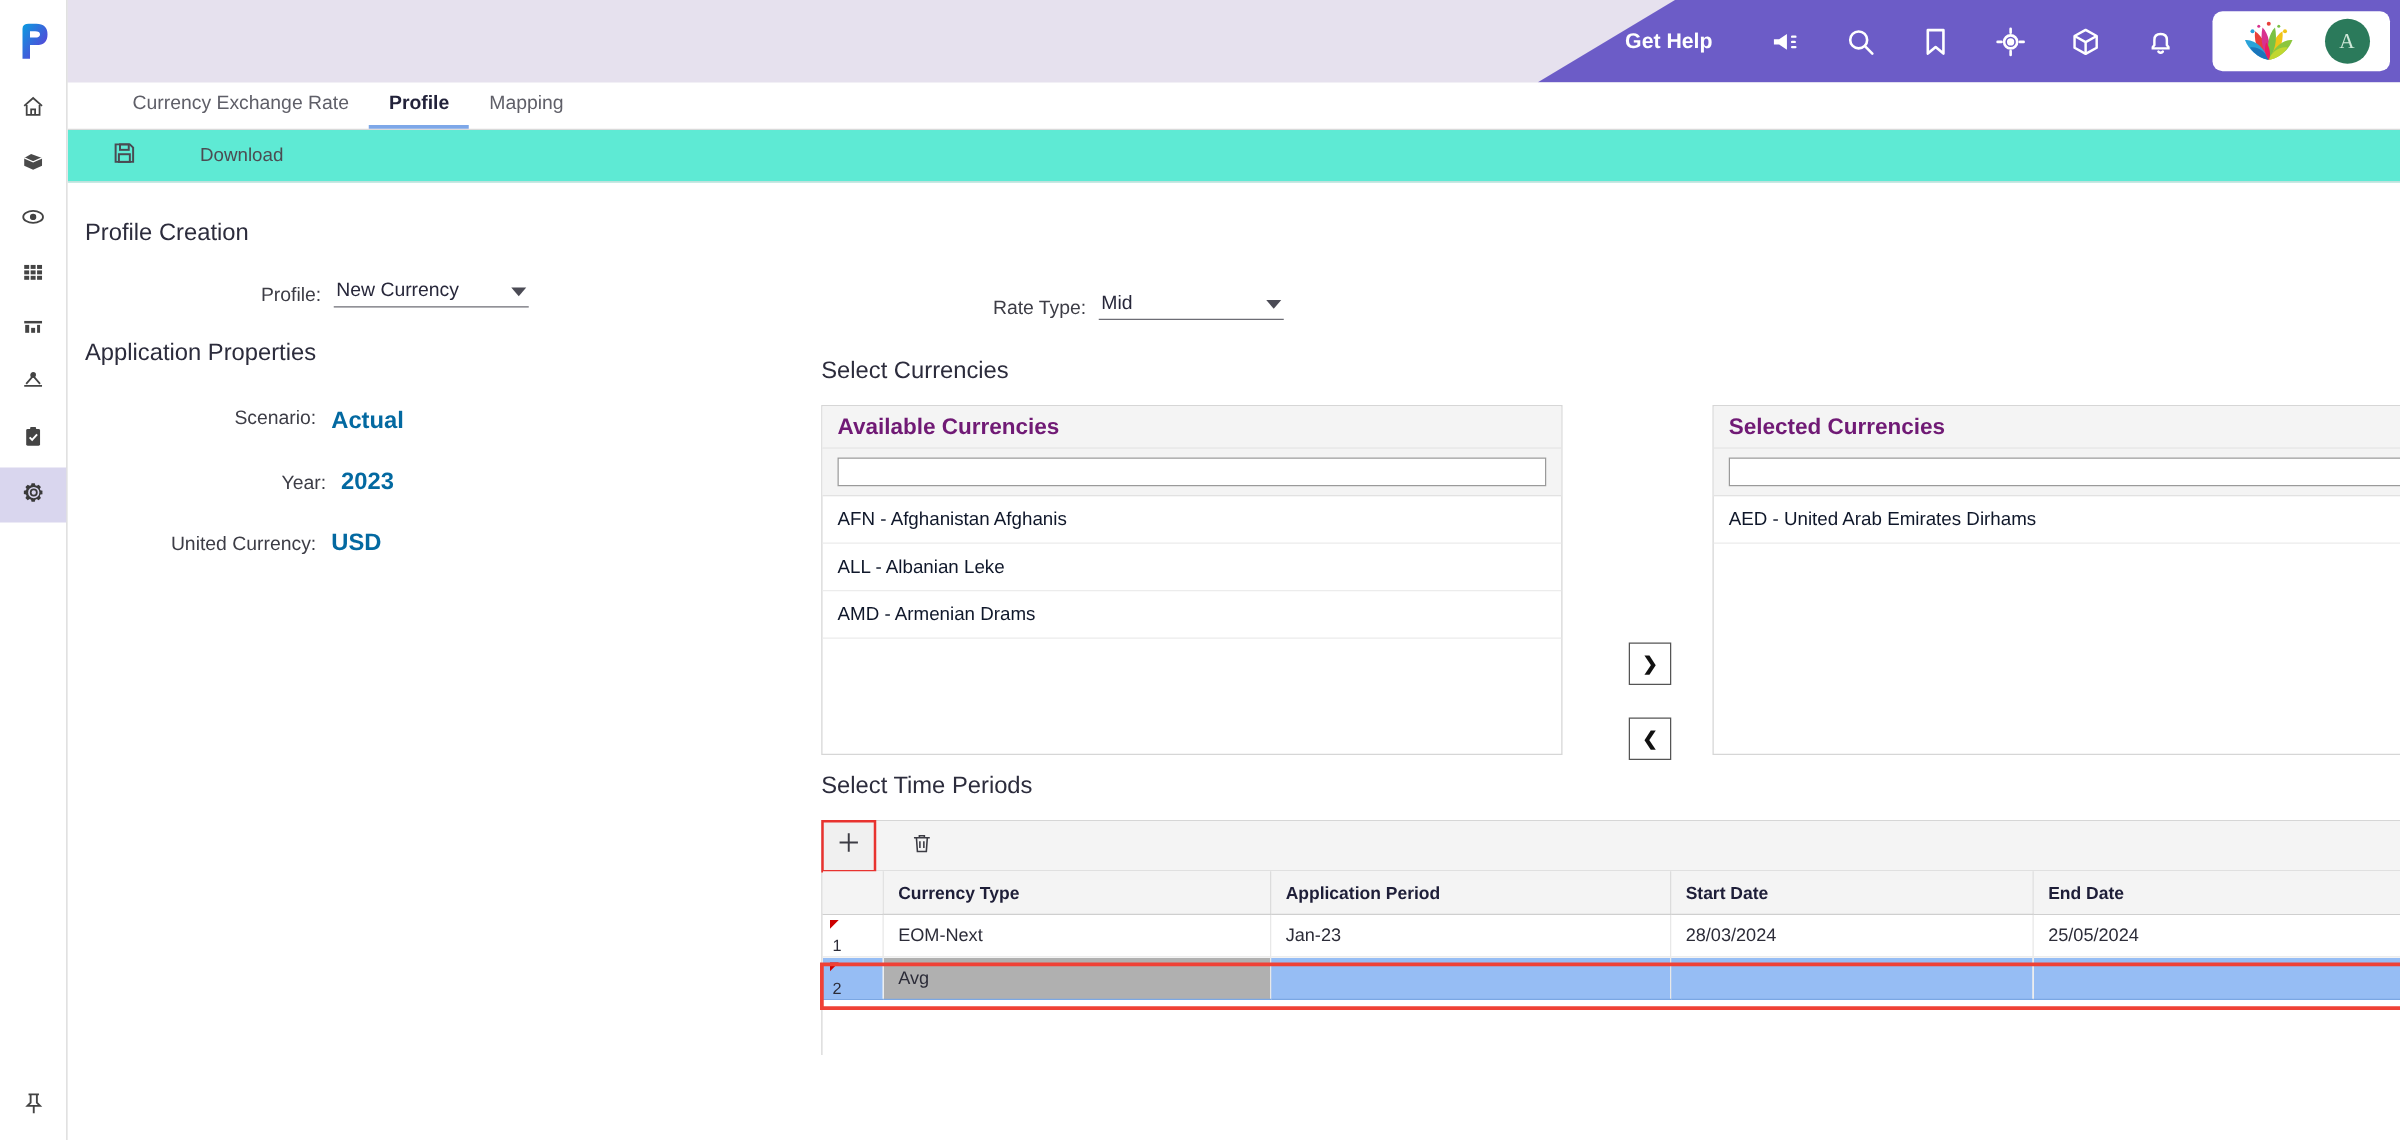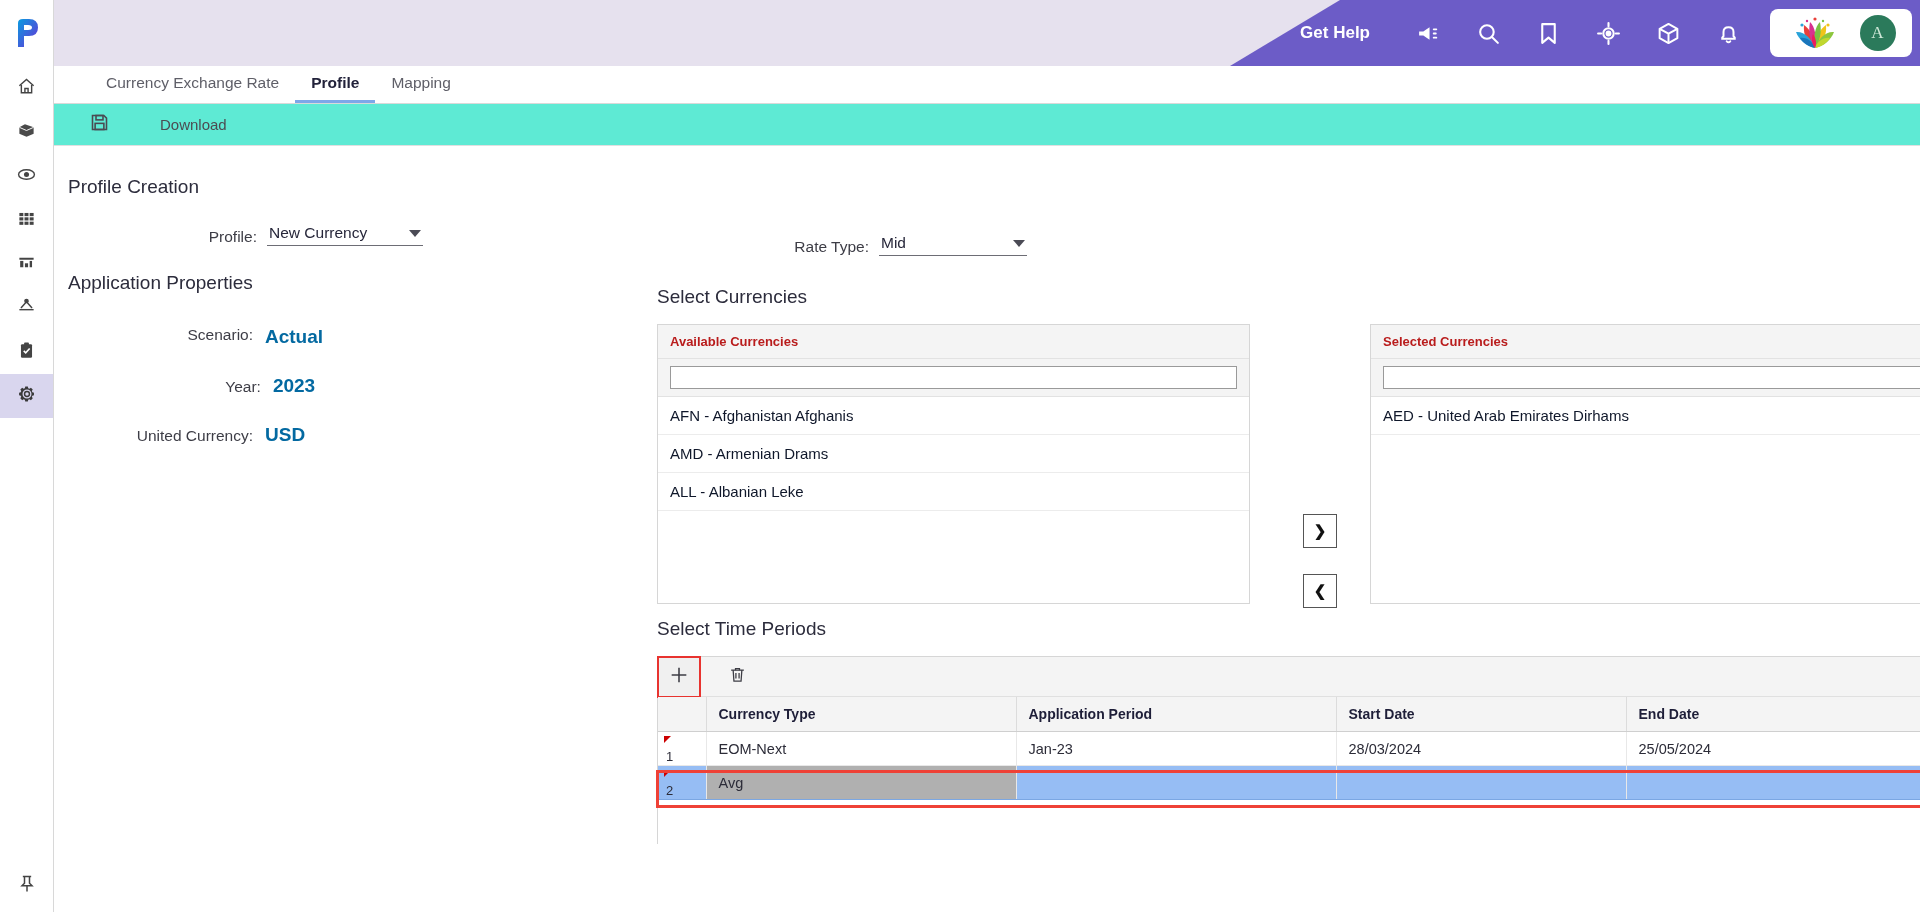--- a/index.html
+++ b/index.html
@@ -95,21 +95,21 @@
     justify-content: space-between; padding: 0 2px 3px 2px; cursor: pointer;
   }
   .select-underline span.sv { font-size: 15.5px; color: #27273a; }
   .caret { width:0;height:0;border-left:6px solid transparent;border-right:6px solid transparent;border-top:7px solid #4b4b55; }
 
   
   .panel { border: 1px solid #d6d6d6; background: #fff; }
   .panel-head {
     height: 34px; background: #f4f4f4; border-bottom: 1px solid #e2e2e2;
     display: flex; align-items: center; padding-left: 12px;
-    font-size: 13px; font-weight: bold; color: #b91c1c;
+    font-size: 18px; font-weight: bold; color: #701a75;
   }
   .panel-search { height: 38px; background: #f4f4f4; border-bottom: 1px solid #e2e2e2; display: flex; align-items: center; padding: 0 12px; }
   .panel-search input {
     width: 100%; height: 23px; border: 1px solid #9a9a9a; background: #fff;
     font-family: "Liberation Sans", sans-serif; font-size: 13px; padding: 0 4px; outline: none;
   }
   .panel-list { }
   .panel-list .li {
     height: 38px; display: flex; align-items: center; padding-left: 12px;
     font-size: 15px; color: #0f172a; border-bottom: 1px solid #ececec; cursor: pointer;
@@ -389,22 +389,22 @@
 
     <div style="position:absolute;left:603px;top:140px;" class="section-title">Select Currencies</div>
 
     <div class="panel" style="position:absolute;left:603px;top:178px;width:593px;height:280px;">
       <div class="panel-head">Available Currencies</div>
       <div class="panel-search">
         <input type="text" placeholder="" style="">
       </div>
       <div class="panel-list">
         <div class="li">AFN - Afghanistan Afghanis</div>
+        <div class="li">ALL - Albanian Leke</div>
         <div class="li">AMD - Armenian Drams</div>
-        <div class="li">ALL - Albanian Leke</div>
       </div>
     </div>
 
     <div style="position:absolute;left:1249px;top:368px;" class="xfer-btn">
       <span>❯</span>
     </div>
     <div style="position:absolute;left:1249px;top:428px;" class="xfer-btn">
       <span>❮</span>
     </div>
 

